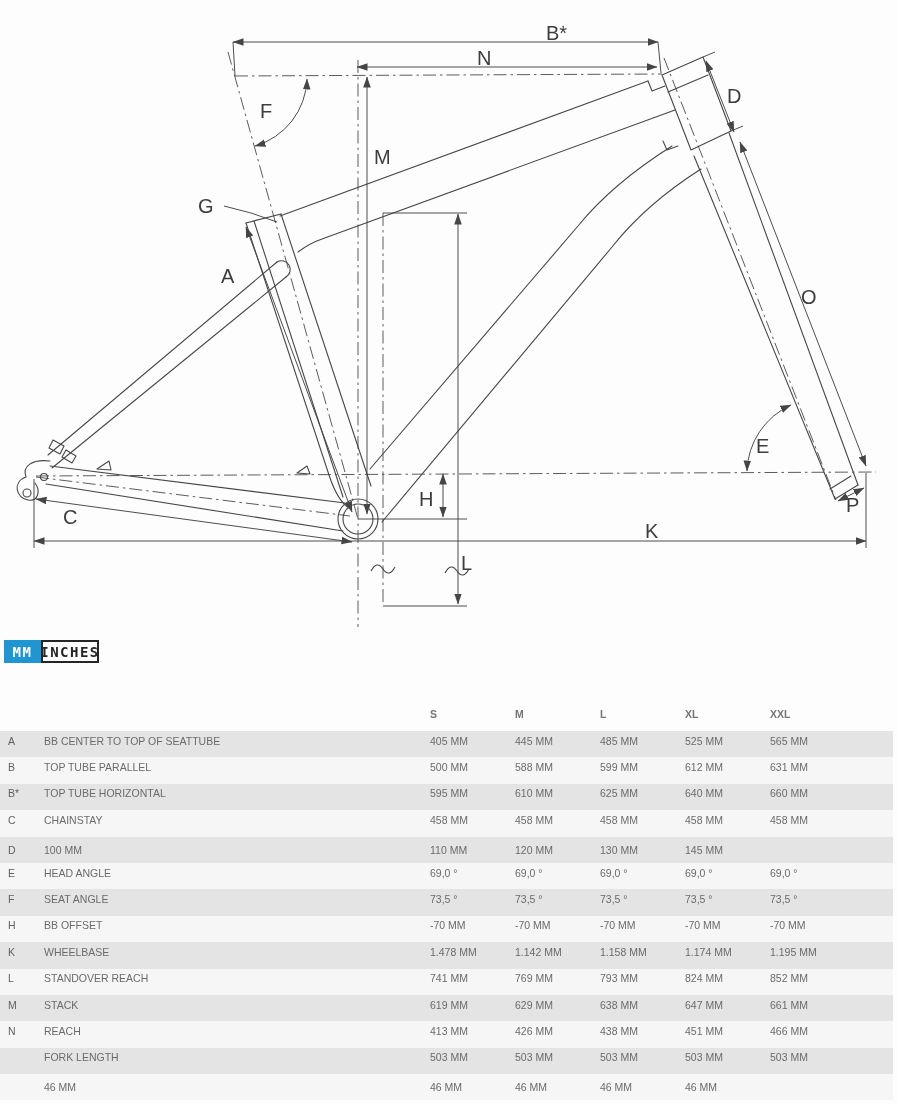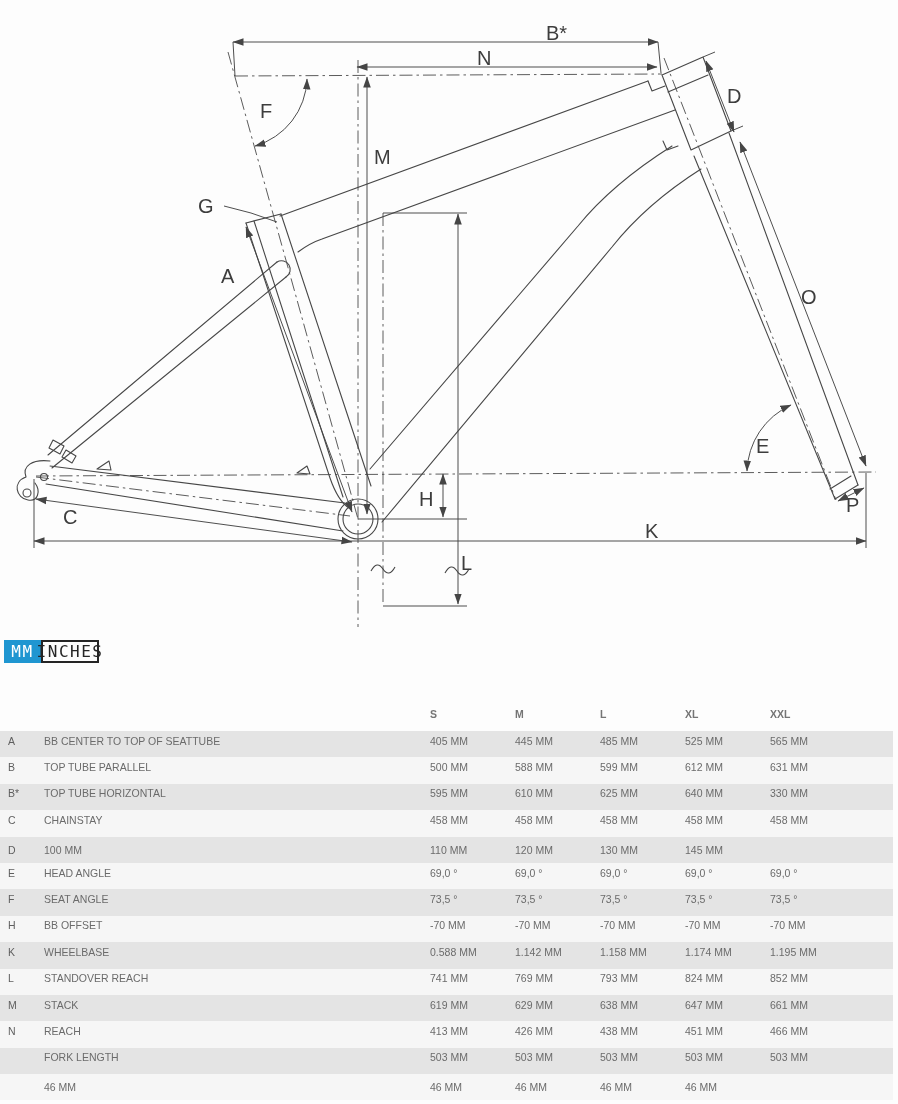--- a/index.html
+++ b/index.html
@@ -6,21 +6,21 @@
   html,body { width:898px; background:#fdfdfd; font-family:"Liberation Sans", sans-serif; }
   .page { width:898px; height:1104px; background:#fdfdfd; overflow:hidden; }
 
   
   .diagram-wrap { width:898px; height:632px; }
   svg text { font-family:"Liberation Sans", sans-serif; font-size:20px; fill:#3d3d3d; }
 
   
   .unit-toggle { display:flex; align-items:stretch; margin:8px 0 0 4px; height:23px; }
   .unit-btn { display:flex; align-items:center; justify-content:center;
-              font-family:"DejaVu Sans Mono", monospace; font-size:16px; font-weight:normal;
+              font-family:"DejaVu Sans Mono", monospace; font-size:14px; font-weight:bold;
               letter-spacing:1.5px; cursor:pointer; }
   .unit-btn.active { background:#1f96d1; border:2px solid #1f96d1; color:#ffffff; width:37px; }
   .unit-btn.inactive { background:#fdfdfd; border:2px solid #252525; color:#252525; width:58px; }
 
   
   .geo-table { width:893px; margin-top:41px; color:#6b6b6b; }
   .geo-row { display:grid; grid-template-columns:36px 386px 85px 85px 85px 85px 1fr;
              height:26.4px; align-items:center; font-size:10.5px; }
   .geo-row.header { height:27px; font-weight:bold; color:#757575; }
   .geo-row.shade { background:#e4e4e4; }
@@ -180,21 +180,21 @@
         <div class="cell value">631 MM</div>
         <div class="cell "></div>
       </div>
       <div class="geo-row shade">
         <div class="cell letter">B*</div>
         <div class="cell label">TOP TUBE HORIZONTAL</div>
         <div class="cell value">595 MM</div>
         <div class="cell value">610 MM</div>
         <div class="cell value">625 MM</div>
         <div class="cell value">640 MM</div>
-        <div class="cell value">330 MM</div>
+        <div class="cell value">660 MM</div>
         <div class="cell "></div>
       </div>
       <div class="geo-row light">
         <div class="cell letter">C</div>
         <div class="cell label">CHAINSTAY</div>
         <div class="cell value">458 MM</div>
         <div class="cell value">458 MM</div>
         <div class="cell value">458 MM</div>
         <div class="cell value">458 MM</div>
         <div class="cell value">458 MM</div>
@@ -235,21 +235,21 @@
         <div class="cell value">-70 MM</div>
         <div class="cell value">-70 MM</div>
         <div class="cell value">-70 MM</div>
         <div class="cell value">-70 MM</div>
         <div class="cell value">-70 MM</div>
         <div class="cell "></div>
       </div>
       <div class="geo-row shade">
         <div class="cell letter">K</div>
         <div class="cell label">WHEELBASE</div>
-        <div class="cell value">0.588 MM</div>
+        <div class="cell value">1.478 MM</div>
         <div class="cell value">1.142 MM</div>
         <div class="cell value">1.158 MM</div>
         <div class="cell value">1.174 MM</div>
         <div class="cell value">1.195 MM</div>
         <div class="cell "></div>
       </div>
       <div class="geo-row light">
         <div class="cell letter">L</div>
         <div class="cell label">STANDOVER REACH</div>
         <div class="cell value">741 MM</div>

